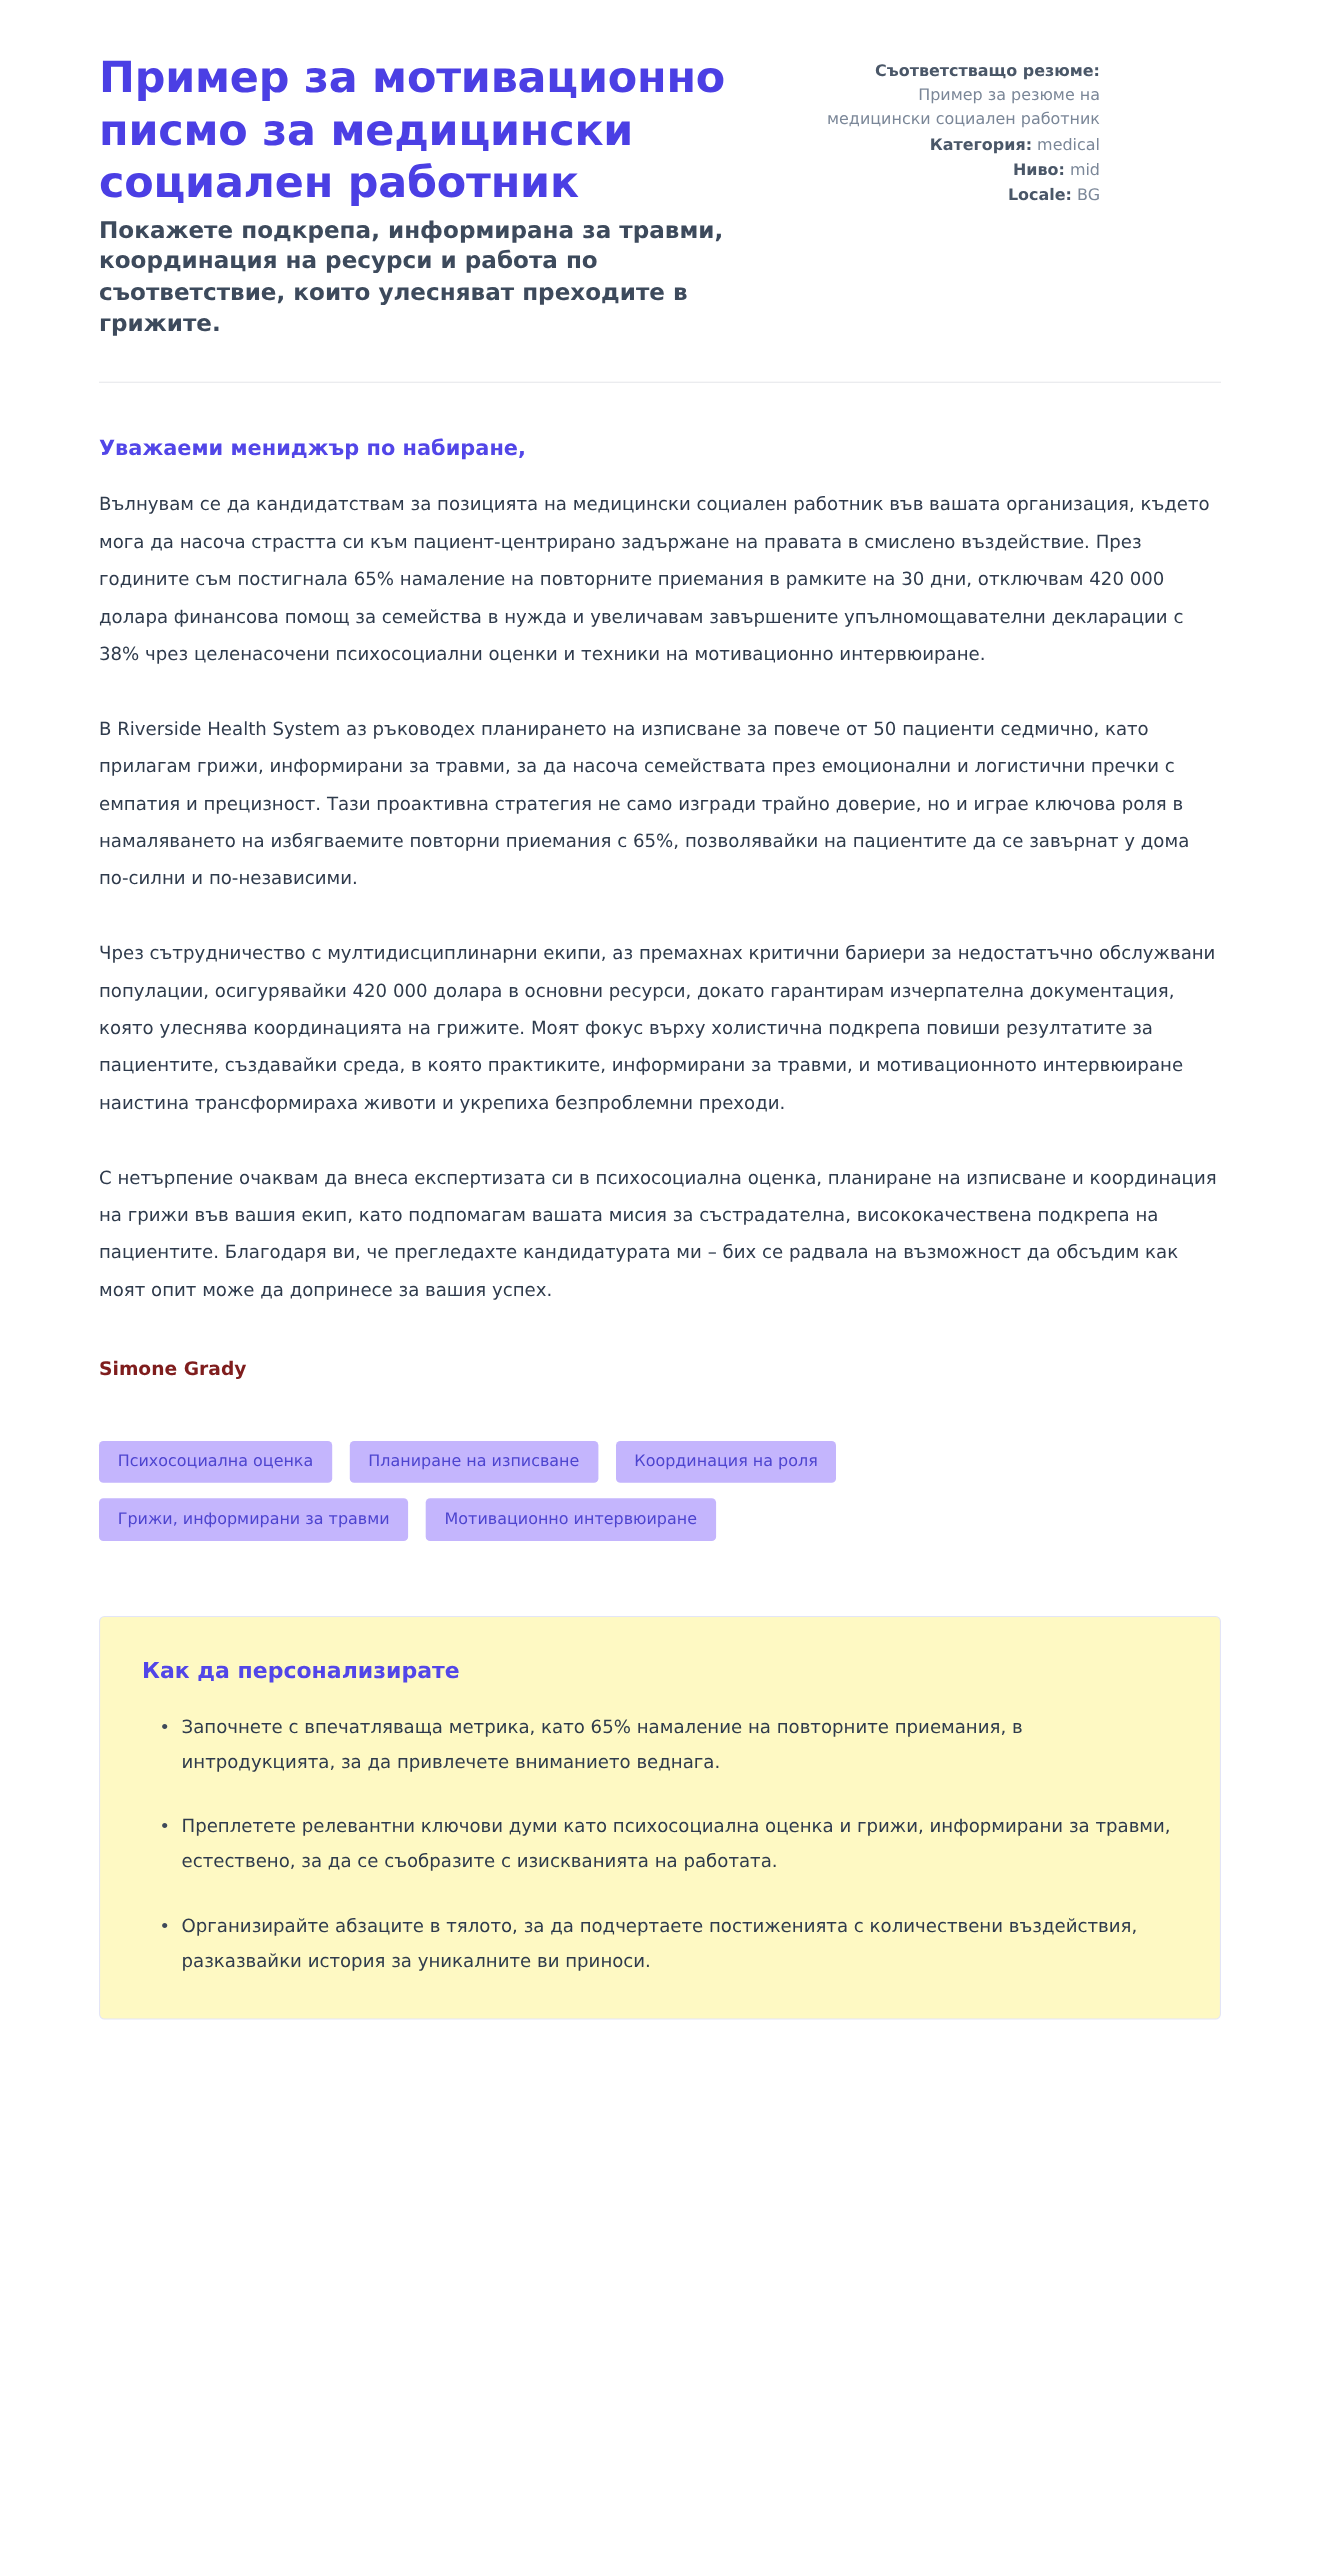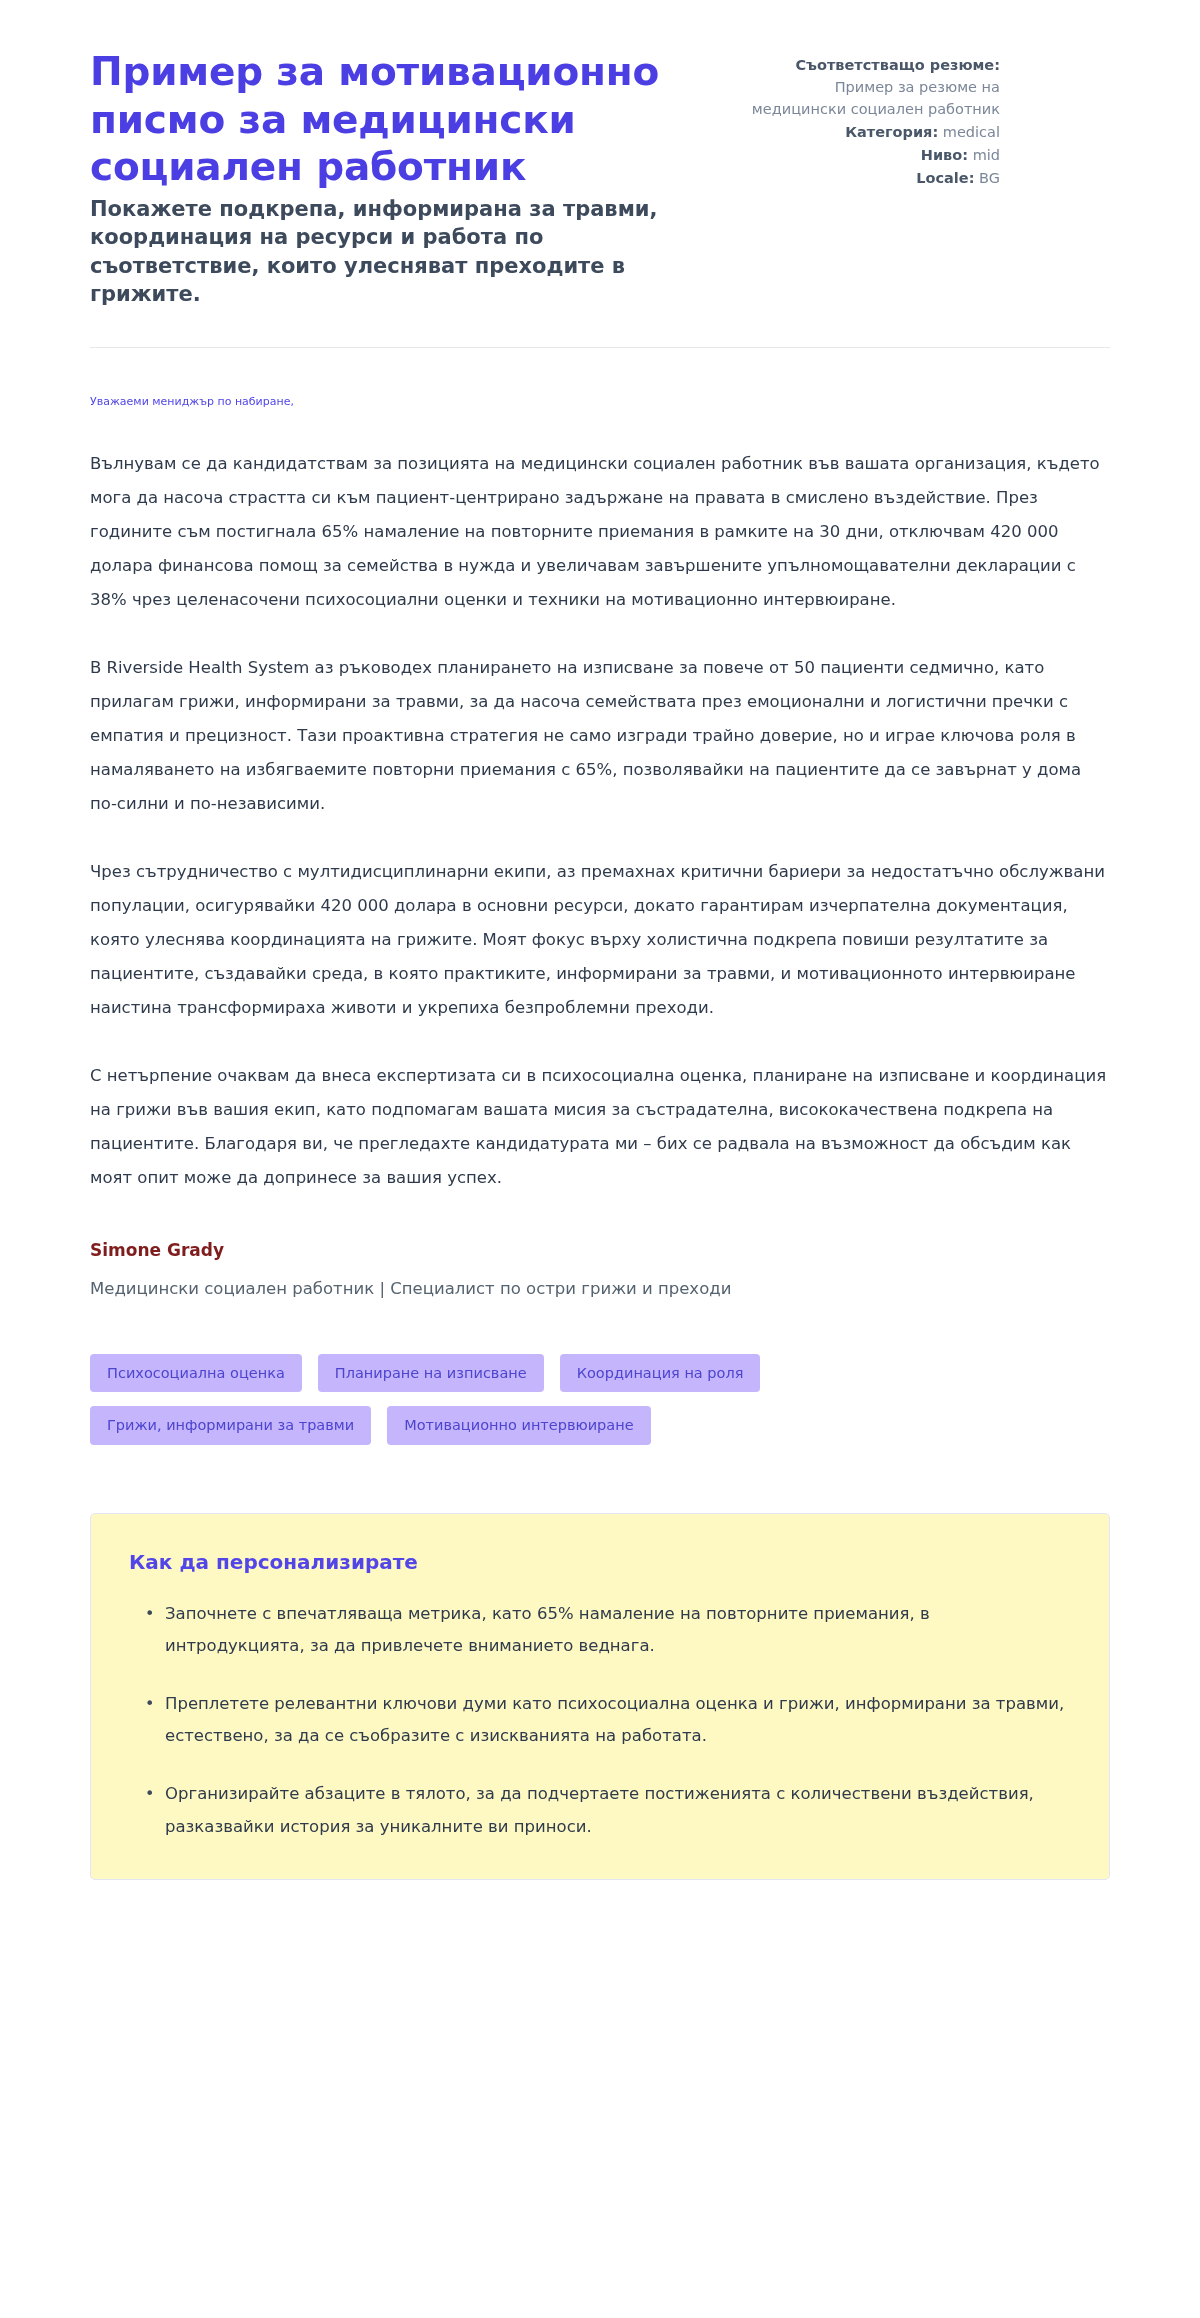--- a/index.html
+++ b/index.html
@@ -80,23 +80,23 @@
     background: #e6e8ec;
     border: 0;
     margin: 8px 0 0 0;
   }
 
   
   .letter {
     padding-top: 46px;
   }
   .salutation {
-    margin: 0 0 37px 0;
-    font-size: 11px;
-    font-weight: 400;
+    margin: 0 0 20px 0;
+    font-size: 19px;
+    font-weight: 700;
     color: #5246e8;
     line-height: 1.5;
   }
   .para {
     margin: 0 0 34px 0;
     font-size: 16.5px;
     line-height: 2.06;
     color: #2f3b4c;
     text-align: left;
   }
@@ -220,21 +220,20 @@
     <p class="para">Вълнувам се да кандидатствам за позицията на медицински социален работник във вашата организация, където мога да насоча страстта си към пациент-центрирано задържане на правата в смислено въздействие. През годините съм постигнала 65% намаление на повторните приемания в рамките на 30 дни, отключвам 420 000 долара финансова помощ за семейства в нужда и увеличавам завършените упълномощавателни декларации с 38% чрез целенасочени психосоциални оценки и техники на мотивационно интервюиране.</p>
 
     <p class="para">В Riverside Health System аз ръководех планирането на изписване за повече от 50 пациенти седмично, като прилагам грижи, информирани за травми, за да насоча семействата през емоционални и логистични пречки с емпатия и прецизност. Тази проактивна стратегия не само изгради трайно доверие, но и играе ключова роля в намаляването на избягваемите повторни приемания с 65%, позволявайки на пациентите да се завърнат у дома по-силни и по-независими.</p>
 
     <p class="para">Чрез сътрудничество с мултидисциплинарни екипи, аз премахнах критични бариери за недостатъчно обслужвани популации, осигурявайки 420 000 долара в основни ресурси, докато гарантирам изчерпателна документация, която улеснява координацията на грижите. Моят фокус върху холистична подкрепа повиши резултатите за пациентите, създавайки среда, в която практиките, информирани за травми, и мотивационното интервюиране наистина трансформираха животи и укрепиха безпроблемни преходи.</p>
 
     <p class="para">С нетърпение очаквам да внеса експертизата си в психосоциална оценка, планиране на изписване и координация на грижи във вашия екип, като подпомагам вашата мисия за състрадателна, висококачествена подкрепа на пациентите. Благодаря ви, че прегледахте кандидатурата ми – бих се радвала на възможност да обсъдим как моят опит може да допринесе за вашия успех.</p>
 
     <div class="signature">
       <p class="sign-name">Simone Grady</p>
-      <p class="sign-role">Медицински социален работник | Специалист по остри грижи и преходи</p>
     </div>
 
     <div class="chips">
       <span class="chip">Психосоциална оценка</span>
       <span class="chip">Планиране на изписване</span>
       <span class="chip">Координация на роля</span>
       <span class="chip">Грижи, информирани за травми</span>
       <span class="chip">Мотивационно интервюиране</span>
     </div>
 

